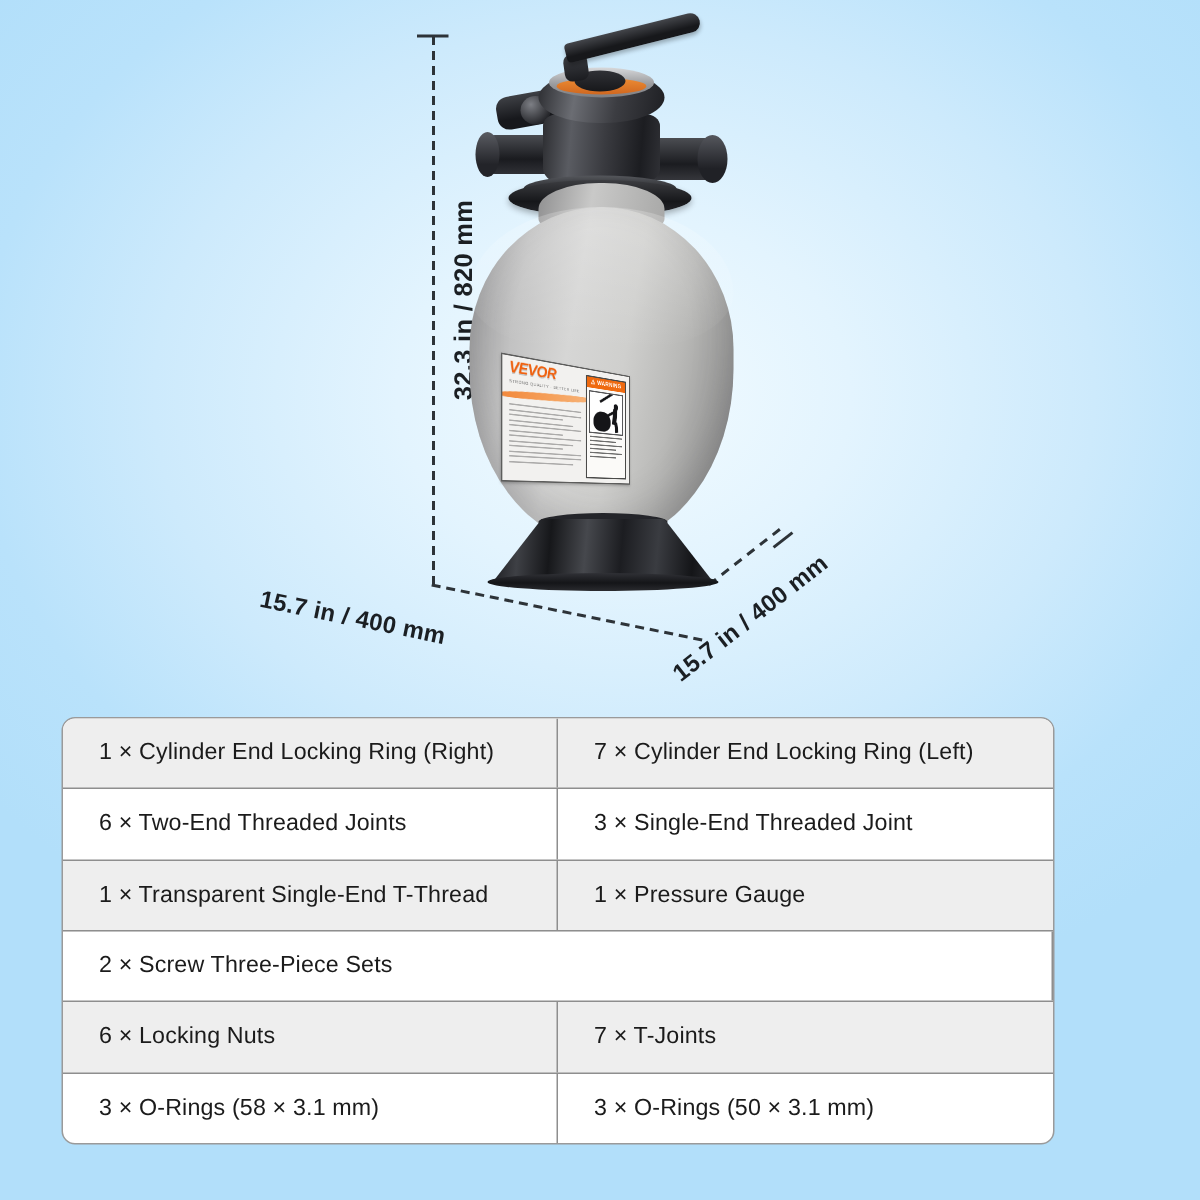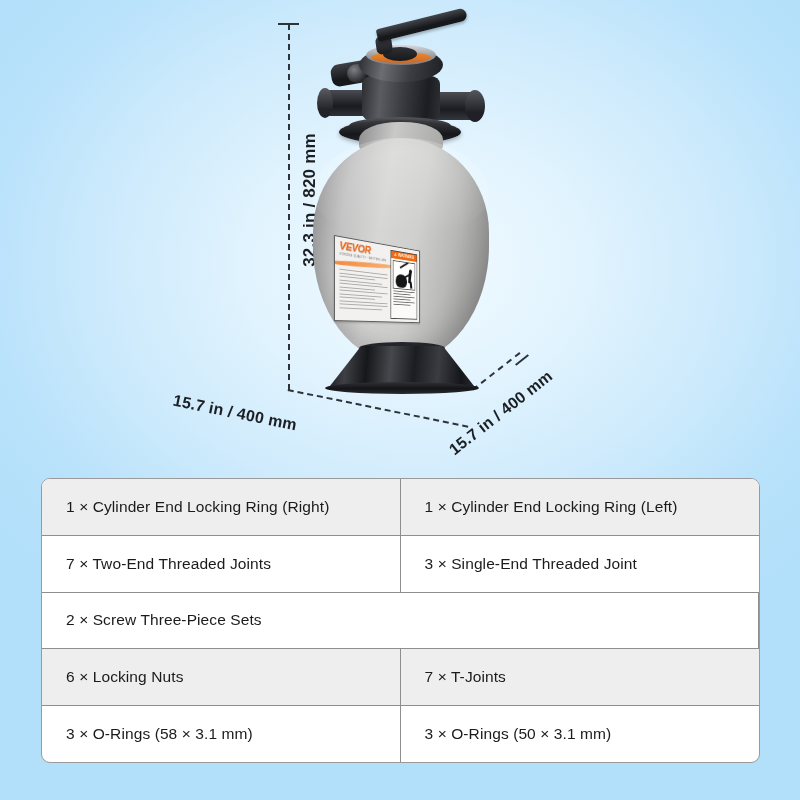--- a/index.html
+++ b/index.html
@@ -452,21 +452,21 @@
     height: 12px;
     border-radius: 50%;
     background: #24252a;
   }
 
   
   #parts-table {
     position: absolute;
     left: 41px;
     top: 478px;
-    width: 719px;
+    width: 662px;
     height: 285px;
     background: #ffffff;
     border: 1.5px solid #9a9a9a;
     border-radius: 9px;
     overflow: hidden;
     box-sizing: border-box;
     display: flex;
     flex-direction: column;
   }
   .trow {
@@ -585,28 +585,32 @@
         <div class="rim"></div>
       </div>
 
     </div>
   </div>
 
   <div id="parts-table">
 
     <div class="trow shade">
       <div class="tcell first">1 × Cylinder End Locking Ring (Right)</div>
-      <div class="tcell">1 × Cylinder End Locking Ring (Left)</div>
+      <div class="tcell">7 × Cylinder End Locking Ring (Left)</div>
     </div>
 
     <div class="trow">
-      <div class="tcell first">7 × Two-End Threaded Joints</div>
+      <div class="tcell first">6 × Two-End Threaded Joints</div>
       <div class="tcell">3 × Single-End Threaded Joint</div>
     </div>
 
+    <div class="trow shade">
+      <div class="tcell first">1 × Transparent Single-End T-Thread</div>
+      <div class="tcell">1 × Pressure Gauge</div>
+    </div>
 
     <div class="trow">
       <div class="tcell first">2 × Screw Three-Piece Sets</div>
     </div>
 
     <div class="trow shade">
       <div class="tcell first">6 × Locking Nuts</div>
       <div class="tcell">7 × T-Joints</div>
     </div>
 

